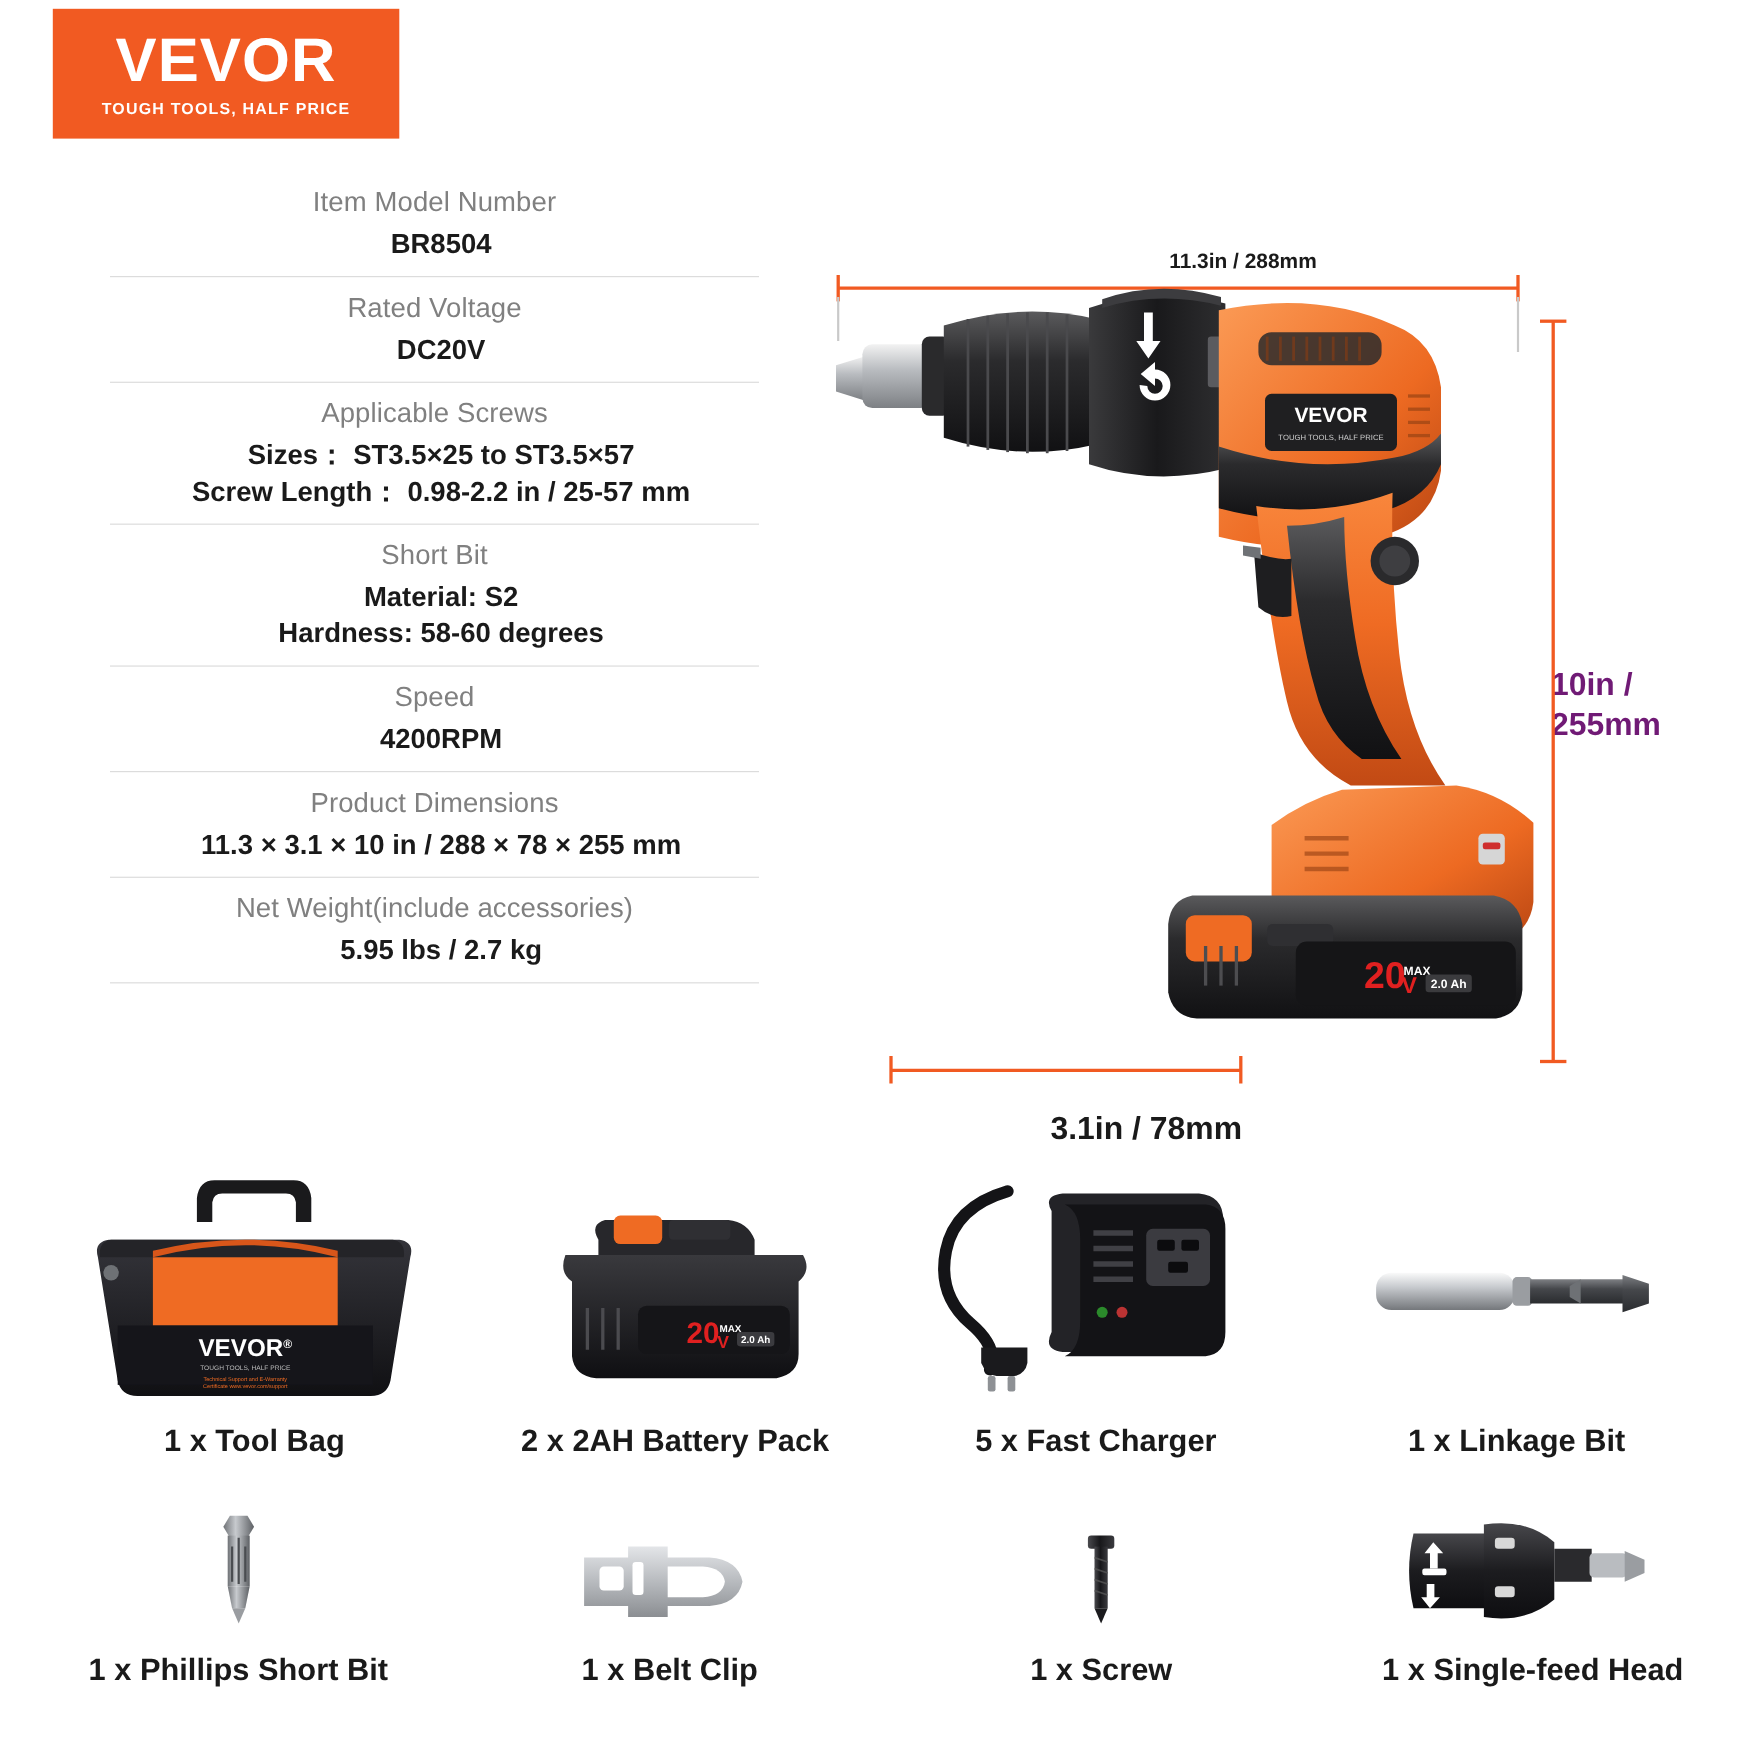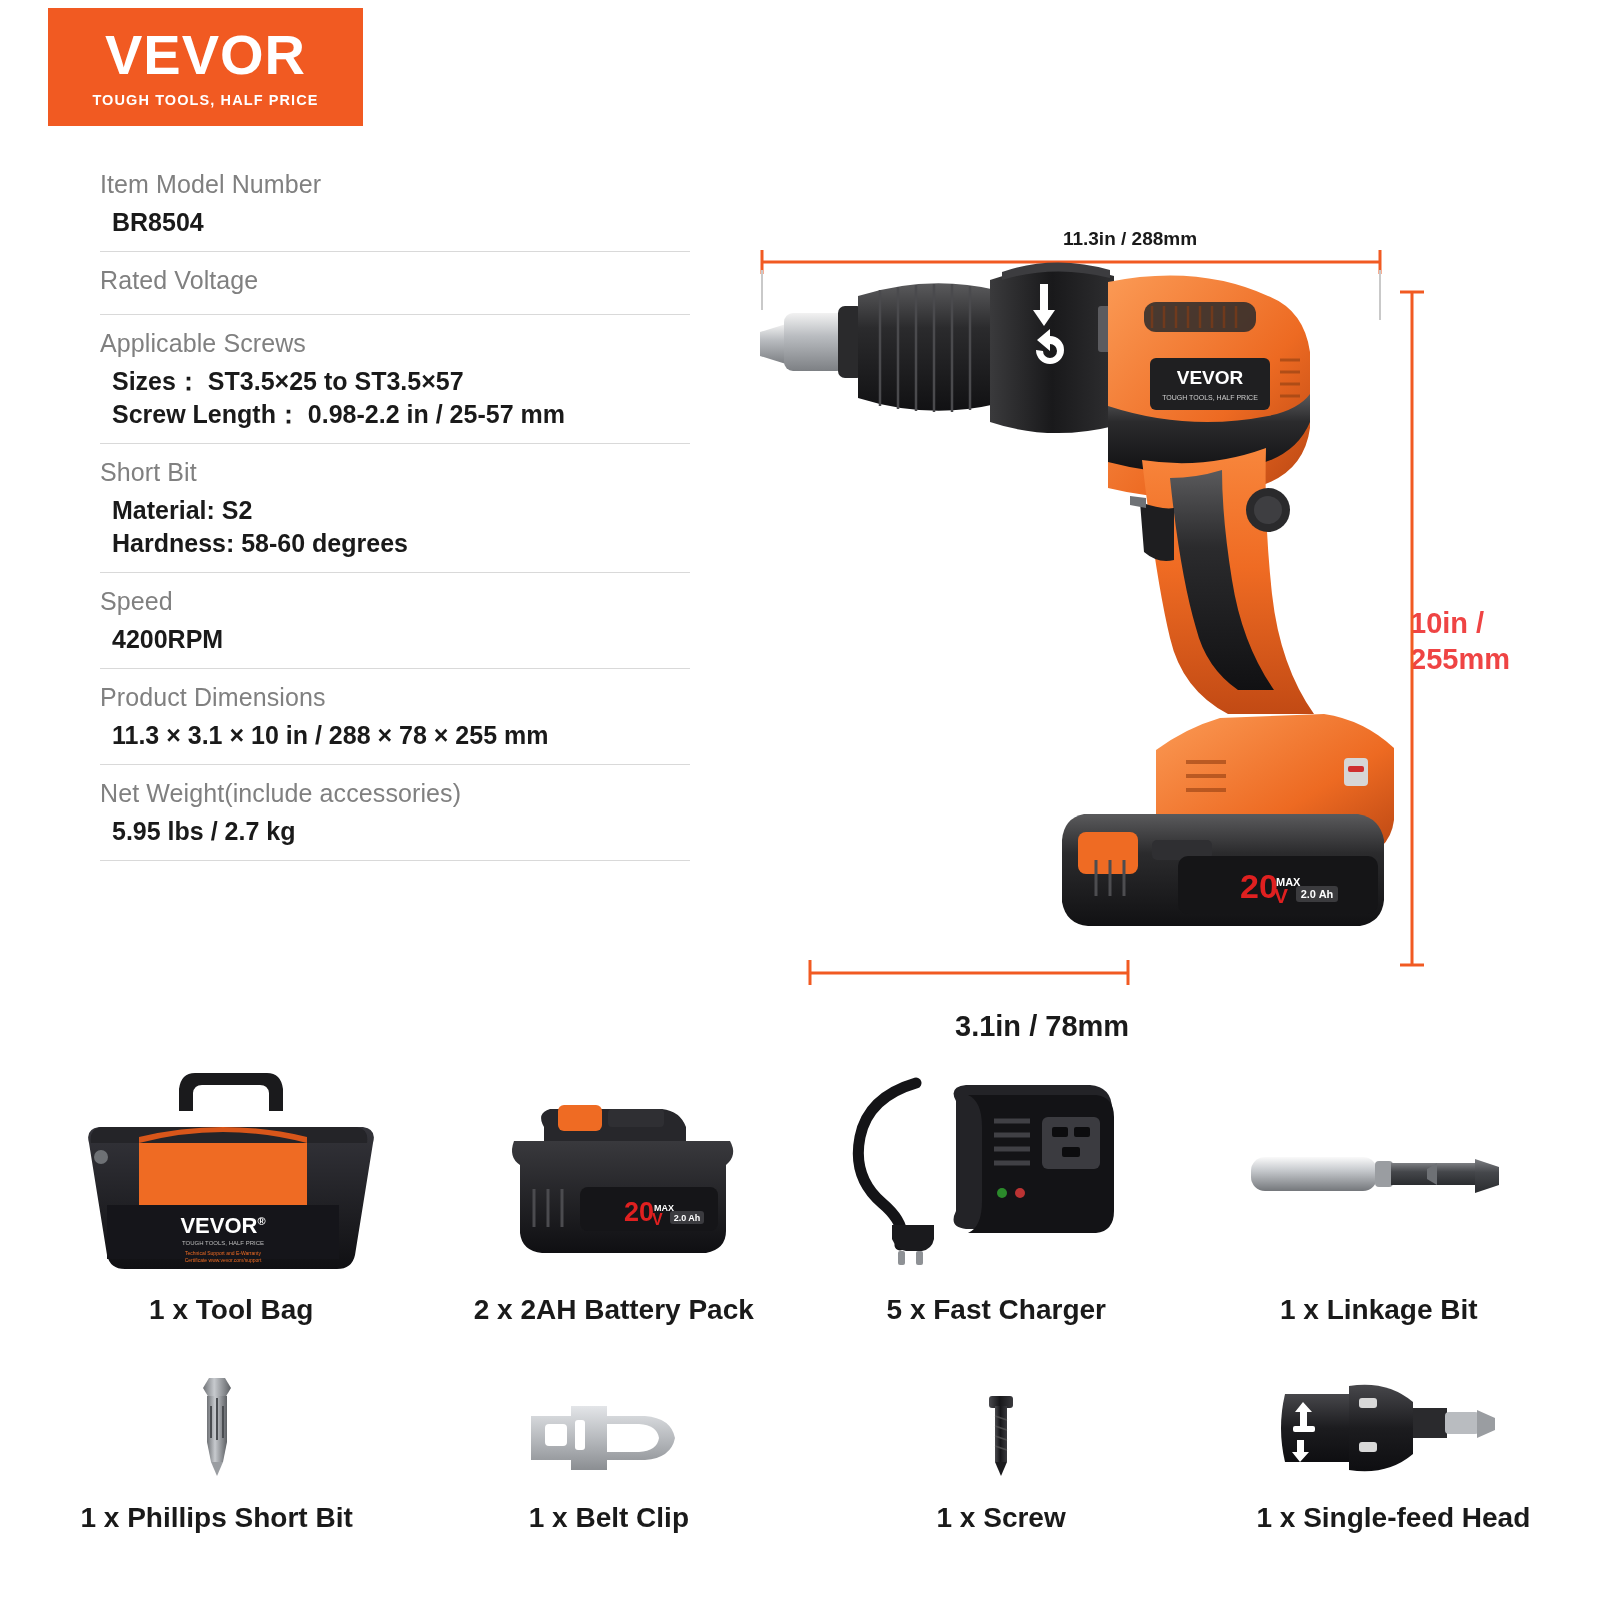--- a/index.html
+++ b/index.html
@@ -24,40 +24,40 @@
     letter-spacing: 1px; line-height: 1; font-family: "Liberation Sans", sans-serif;
   }
   .brand-tag {
     margin-top: 9px;
     font-size: 14.5px; font-weight: bold; color: #ffffff;
     letter-spacing: 1.1px;
   }
 
   
   .specs { position: absolute; left: 100px; top: 170px; width: 590px; }
-  .spec-row { border-bottom: 1px solid #d9d9d9; padding: 0 0 12px 0; margin-bottom: 14px; }
+  .spec-row { border-bottom: 1px solid #d9d9d9; padding: 0 0 12px 0; margin-bottom: 14px; text-align: center; }
   .spec-row:last-child { border-bottom: 1px solid #d9d9d9; }
   .spec-label {
     font-size: 25px; color: #808080; font-weight: normal;
     margin-bottom: 7px; letter-spacing: 0.1px;
   }
   .spec-value {
     font-size: 25px; color: #1a1a1a; font-weight: bold; line-height: 1.32; margin-left: 12px;
   }
 
   
   .product-area { position: absolute; left: 740px; top: 210px; width: 830px; height: 840px; }
 
   .dim-top-label {
     position: absolute; left: 160px; top: 18px; width: 460px;
     text-align: center; font-size: 19px; font-weight: bold; color: #1a1a1a;
   }
   .dim-right-label {
     position: absolute; left: 670px; top: 395px; width: 160px;
-    font-size: 29px; font-weight: bold; color: #ef4444; line-height: 1.25;
+    font-size: 29px; font-weight: bold; color: #701a75; line-height: 1.25;
   }
   .dim-bottom-label {
     position: absolute; left: 215px; top: 800px; width: 330px;
     text-align: left; font-size: 29px; font-weight: bold; color: #1a1a1a;
   }
 
   
   .acc-grid {
     position: absolute; left: 40px; top: 1065px; width: 1530px;
   }
@@ -82,20 +82,21 @@
     <div class="brand-tag">TOUGH TOOLS, HALF PRICE</div>
   </div>
 
   <div class="specs">
     <div class="spec-row">
       <div class="spec-label">Item Model Number</div>
       <div class="spec-value">BR8504</div>
     </div>
     <div class="spec-row">
       <div class="spec-label">Rated Voltage</div>
+      <div class="spec-value">DC20V</div>
     </div>
     <div class="spec-row">
       <div class="spec-label">Applicable Screws</div>
       <div class="spec-value" style="white-space:pre-line">Sizes： ST3.5×25 to ST3.5×57
 Screw Length： 0.98-2.2 in / 25-57 mm</div>
     </div>
     <div class="spec-row">
       <div class="spec-label">Short Bit</div>
       <div class="spec-value" style="white-space:pre-line">Material: S2
 Hardness: 58-60 degrees</div>

